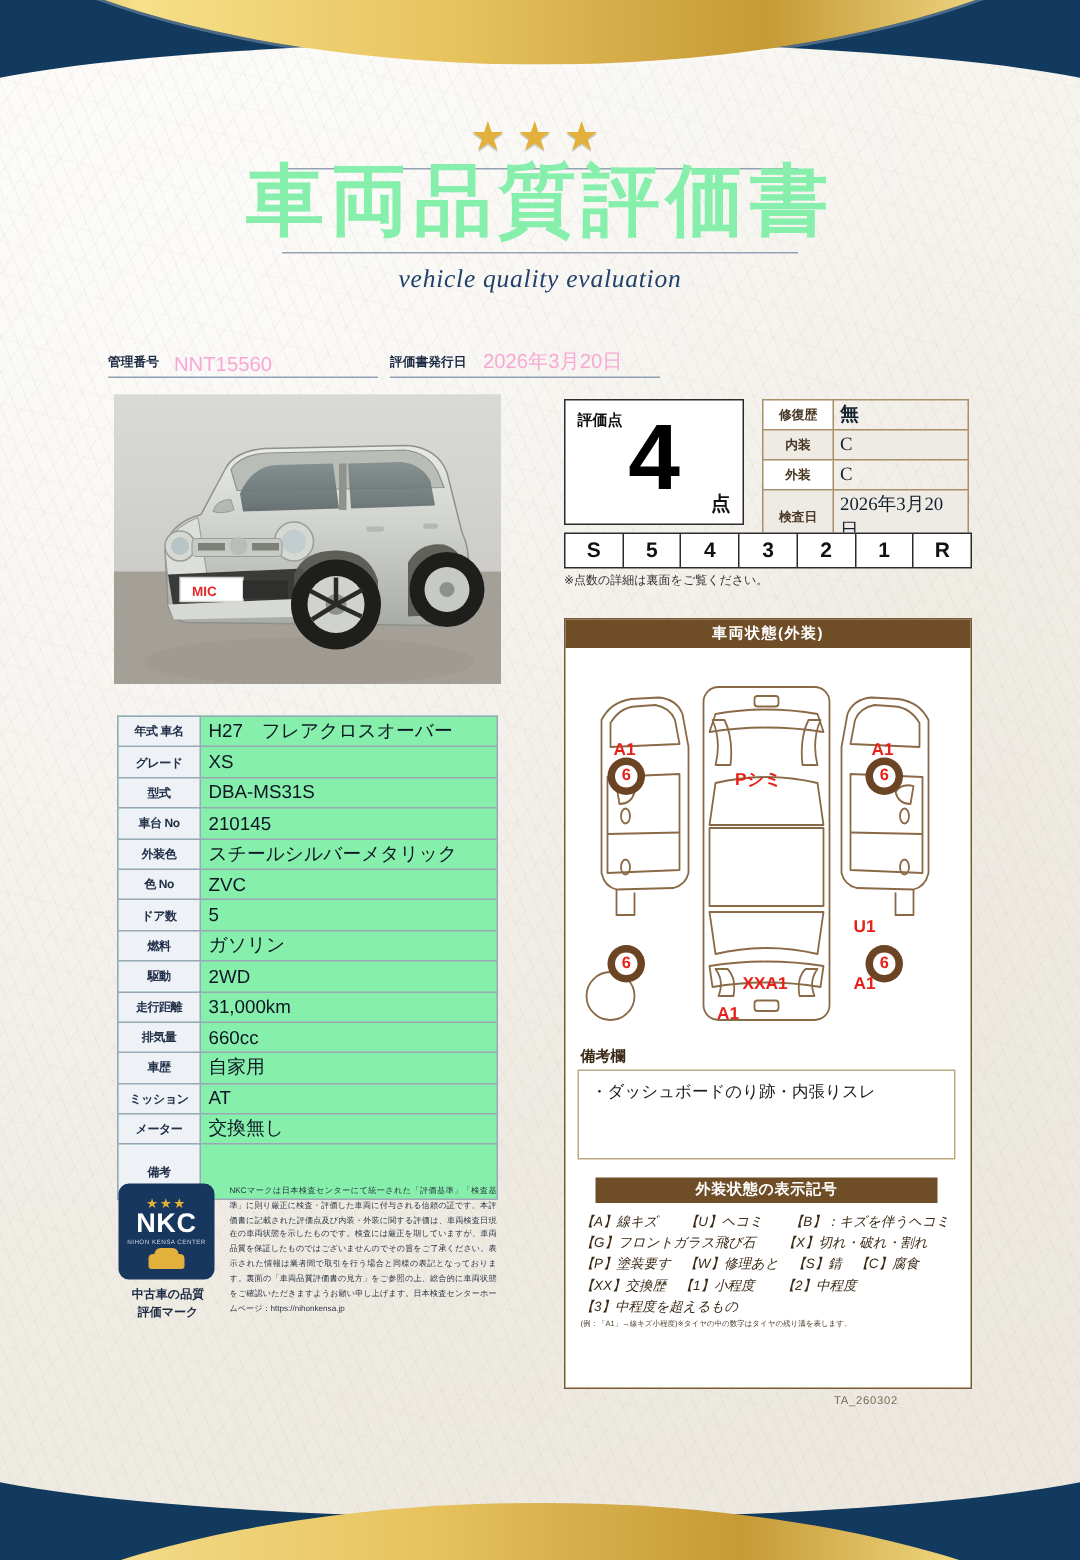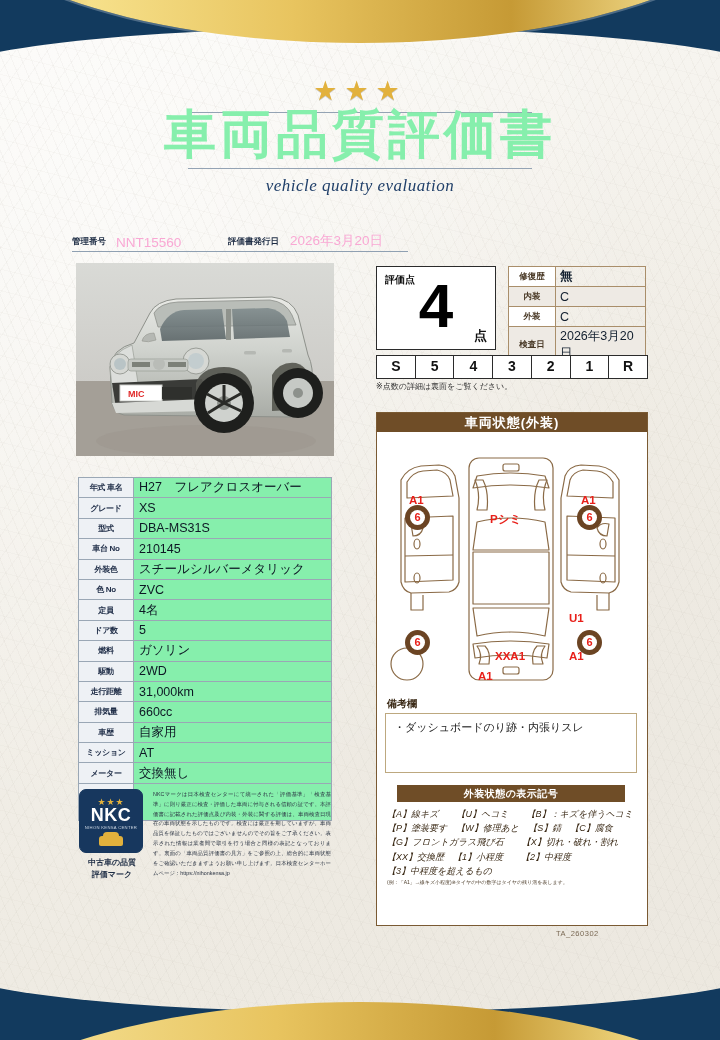--- a/index.html
+++ b/index.html
@@ -55,30 +55,30 @@
   .subtitle{
     position:absolute;top:176px;left:0;width:720px;text-align:center;
     font-family:"Liberation Serif","DejaVu Serif",serif;
     font-style:italic;font-size:17px;color:#21406a;letter-spacing:.5px;
   }
   
   .idrow{position:absolute;top:232px;left:72px;width:352px;height:20px;}
   .idcell{position:absolute;border-bottom:1px solid #8fa0b2;height:19px;}
   .idlabel{font-size:8.5px;color:#1d2c44;font-weight:700;position:absolute;bottom:3px;left:0;}
   .idvalue{font-size:13.5px;color:#f9a8d4;position:absolute;bottom:1px;}
-  .id-a{left:0;width:180px;} .id-b{left:156px;width:180px;}
+  .id-a{left:0;width:180px;} .id-b{left:188px;width:180px;}
   
   .photo{position:absolute;left:76px;top:263px;width:258px;height:193px;overflow:hidden;background:#cfcfcd;}
   
   .scorebox{position:absolute;left:376px;top:266px;width:118px;height:82px;border:1.6px solid #2b2b2b;background:#fff;}
   .scorelabel{position:absolute;top:6px;left:8px;font-size:10px;font-weight:700;color:#111;}
   .scorenum{position:absolute;left:0;top:-2px;width:118px;text-align:center;font-size:62px;font-weight:700;color:#000;line-height:82px;font-family:"Liberation Sans",sans-serif;}
   .scoreunit{position:absolute;right:8px;bottom:4px;font-size:13px;font-weight:700;color:#111;}
   
-  .condtable{position:absolute;left:508px;top:266px;width:138px;border-collapse:collapse;}
+  .condtable{position:absolute;left:508px;top:266px;width:138px;border-collapse:collapse;font-family:Liberation Serif, serif;}
   .condtable td{border:1px solid #a98e6a;font-size:11.5px;color:#13202f;padding:1px 4px;height:17px;}
   .condtable td.k{width:38px;background:#fff;font-size:8.5px;font-weight:700;text-align:center;color:#4a3a27;}
   .condtable tr.alt td{background:#eeeae4;}
   .condtable td.v{font-size:12.5px;}
   
   .scalerow{position:absolute;left:376px;top:355px;width:270px;height:22px;border:1.4px solid #2b2b2b;display:flex;background:#fff;}
   .scalerow div{flex:1;text-align:center;font-size:14px;font-weight:700;color:#111;line-height:20px;border-right:1px solid #2b2b2b;}
   .scalerow div:last-child{border-right:none;}
   .scalenote{position:absolute;left:376px;top:381px;font-size:8px;color:#333;}
   
@@ -93,21 +93,21 @@
   .nkccircle{width:62px;height:62px;border-radius:7px;background:#17375e;position:relative;border:1.5px solid #17375e;}
   .nkcstars{position:absolute;top:7px;left:0;width:62px;text-align:center;font-size:9px;color:#e2b13c;letter-spacing:1px;}
   .nkctext{position:absolute;top:15px;left:0;width:62px;text-align:center;font-size:18px;font-weight:700;color:#fff;letter-spacing:.5px;}
   .nkcsub{position:absolute;top:35px;left:0;width:62px;text-align:center;font-size:4.2px;color:#c9d4e0;letter-spacing:.3px;}
   .nkccar{position:absolute;bottom:6px;left:19px;width:24px;height:10px;background:#e2b13c;border-radius:3px 3px 2px 2px;}
   .nkccar:before{content:"";position:absolute;top:-4px;left:4px;width:16px;height:6px;background:#e2b13c;border-radius:4px 4px 0 0;}
   .nkccap{margin-top:4px;width:66px;text-align:center;font-size:8px;font-weight:700;color:#1d2c44;line-height:1.45;}
   .nkcpara{position:absolute;left:74px;top:1px;width:178px;font-size:5.4px;line-height:1.82;color:#2a3342;text-align:justify;}
   
   .panel{position:absolute;left:376px;top:412px;width:270px;height:512px;border:1.6px solid #7a5a33;background:#fff;}
-  .panelhead{height:19px;background:#6f4d27;color:#fff;font-size:13px;font-weight:700;text-align:center;line-height:19px;letter-spacing:1px;}
+  .panelhead{height:19px;background:#6f4d27;color:#fff;font-size:10px;font-weight:700;text-align:center;line-height:19px;letter-spacing:1px;}
   .diagram{position:relative;height:262px;}
   .diagram svg{position:absolute;left:0;top:0;}
   .mark{position:absolute;color:#e8201a;font-size:11.5px;font-weight:700;font-family:"Liberation Sans",sans-serif;white-space:nowrap;}
   .tire{position:absolute;width:25px;height:25px;border-radius:50%;background:#6b4423;
         display:flex;align-items:center;justify-content:center;}
   .tire span{width:15px;height:15px;border-radius:50%;background:#fff;color:#e8201a;
              font-size:11px;font-weight:700;text-align:center;line-height:15px;}
   
   .remarkhead{position:absolute;left:10px;top:284px;font-size:10px;font-weight:700;color:#3b2a16;}
   .remarkbox{position:absolute;left:8px;top:300px;width:250px;height:58px;border:1px solid #b9a territorial;}
@@ -277,24 +277,20 @@
           <td class="k">車台 No</td>
           <td class="v">210145</td>
         </tr>
         <tr>
           <td class="k">外装色</td>
           <td class="v">スチールシルバーメタリック</td>
         </tr>
         <tr>
           <td class="k">色 No</td>
           <td class="v">ZVC</td>
-        </tr>
-        <tr>
-          <td class="k">定員</td>
-          <td class="v">4名</td>
         </tr>
         <tr>
           <td class="k">ドア数</td>
           <td class="v">5</td>
         </tr>
         <tr>
           <td class="k">燃料</td>
           <td class="v">ガソリン</td>
         </tr>
         <tr>
@@ -416,22 +412,22 @@
     </div>
 
     <div class="remarkhead">備考欄</div>
     <div class="remarkbox">
       <span class="remarktext">・ダッシュボードのり跡・内張りスレ</span>
     </div>
 
     <div class="legendhead">外装状態の表示記号</div>
     <div class="legendbody">
         <div class="lrow">【A】線キズ　　【U】ヘコミ　　【B】：キズを伴うヘコミ</div>
+        <div class="lrow">【G】フロントガラス飛び石　　【X】切れ・破れ・割れ</div>
         <div class="lrow">【P】塗装要す　【W】修理あと　【S】錆　【C】腐食</div>
-        <div class="lrow">【G】フロントガラス飛び石　　【X】切れ・破れ・割れ</div>
         <div class="lrow">【XX】交換歴　【1】小程度　　【2】中程度</div>
         <div class="lrow">【3】中程度を超えるもの</div>
       </div>
     <div class="legendnote">(例：「A1」→線キズ小程度)※タイヤの中の数字はタイヤの残り溝を表します。</div>
   </div>
 
   <div class="doccode">TA_260302</div>
 </div>
 
 </body></html>

